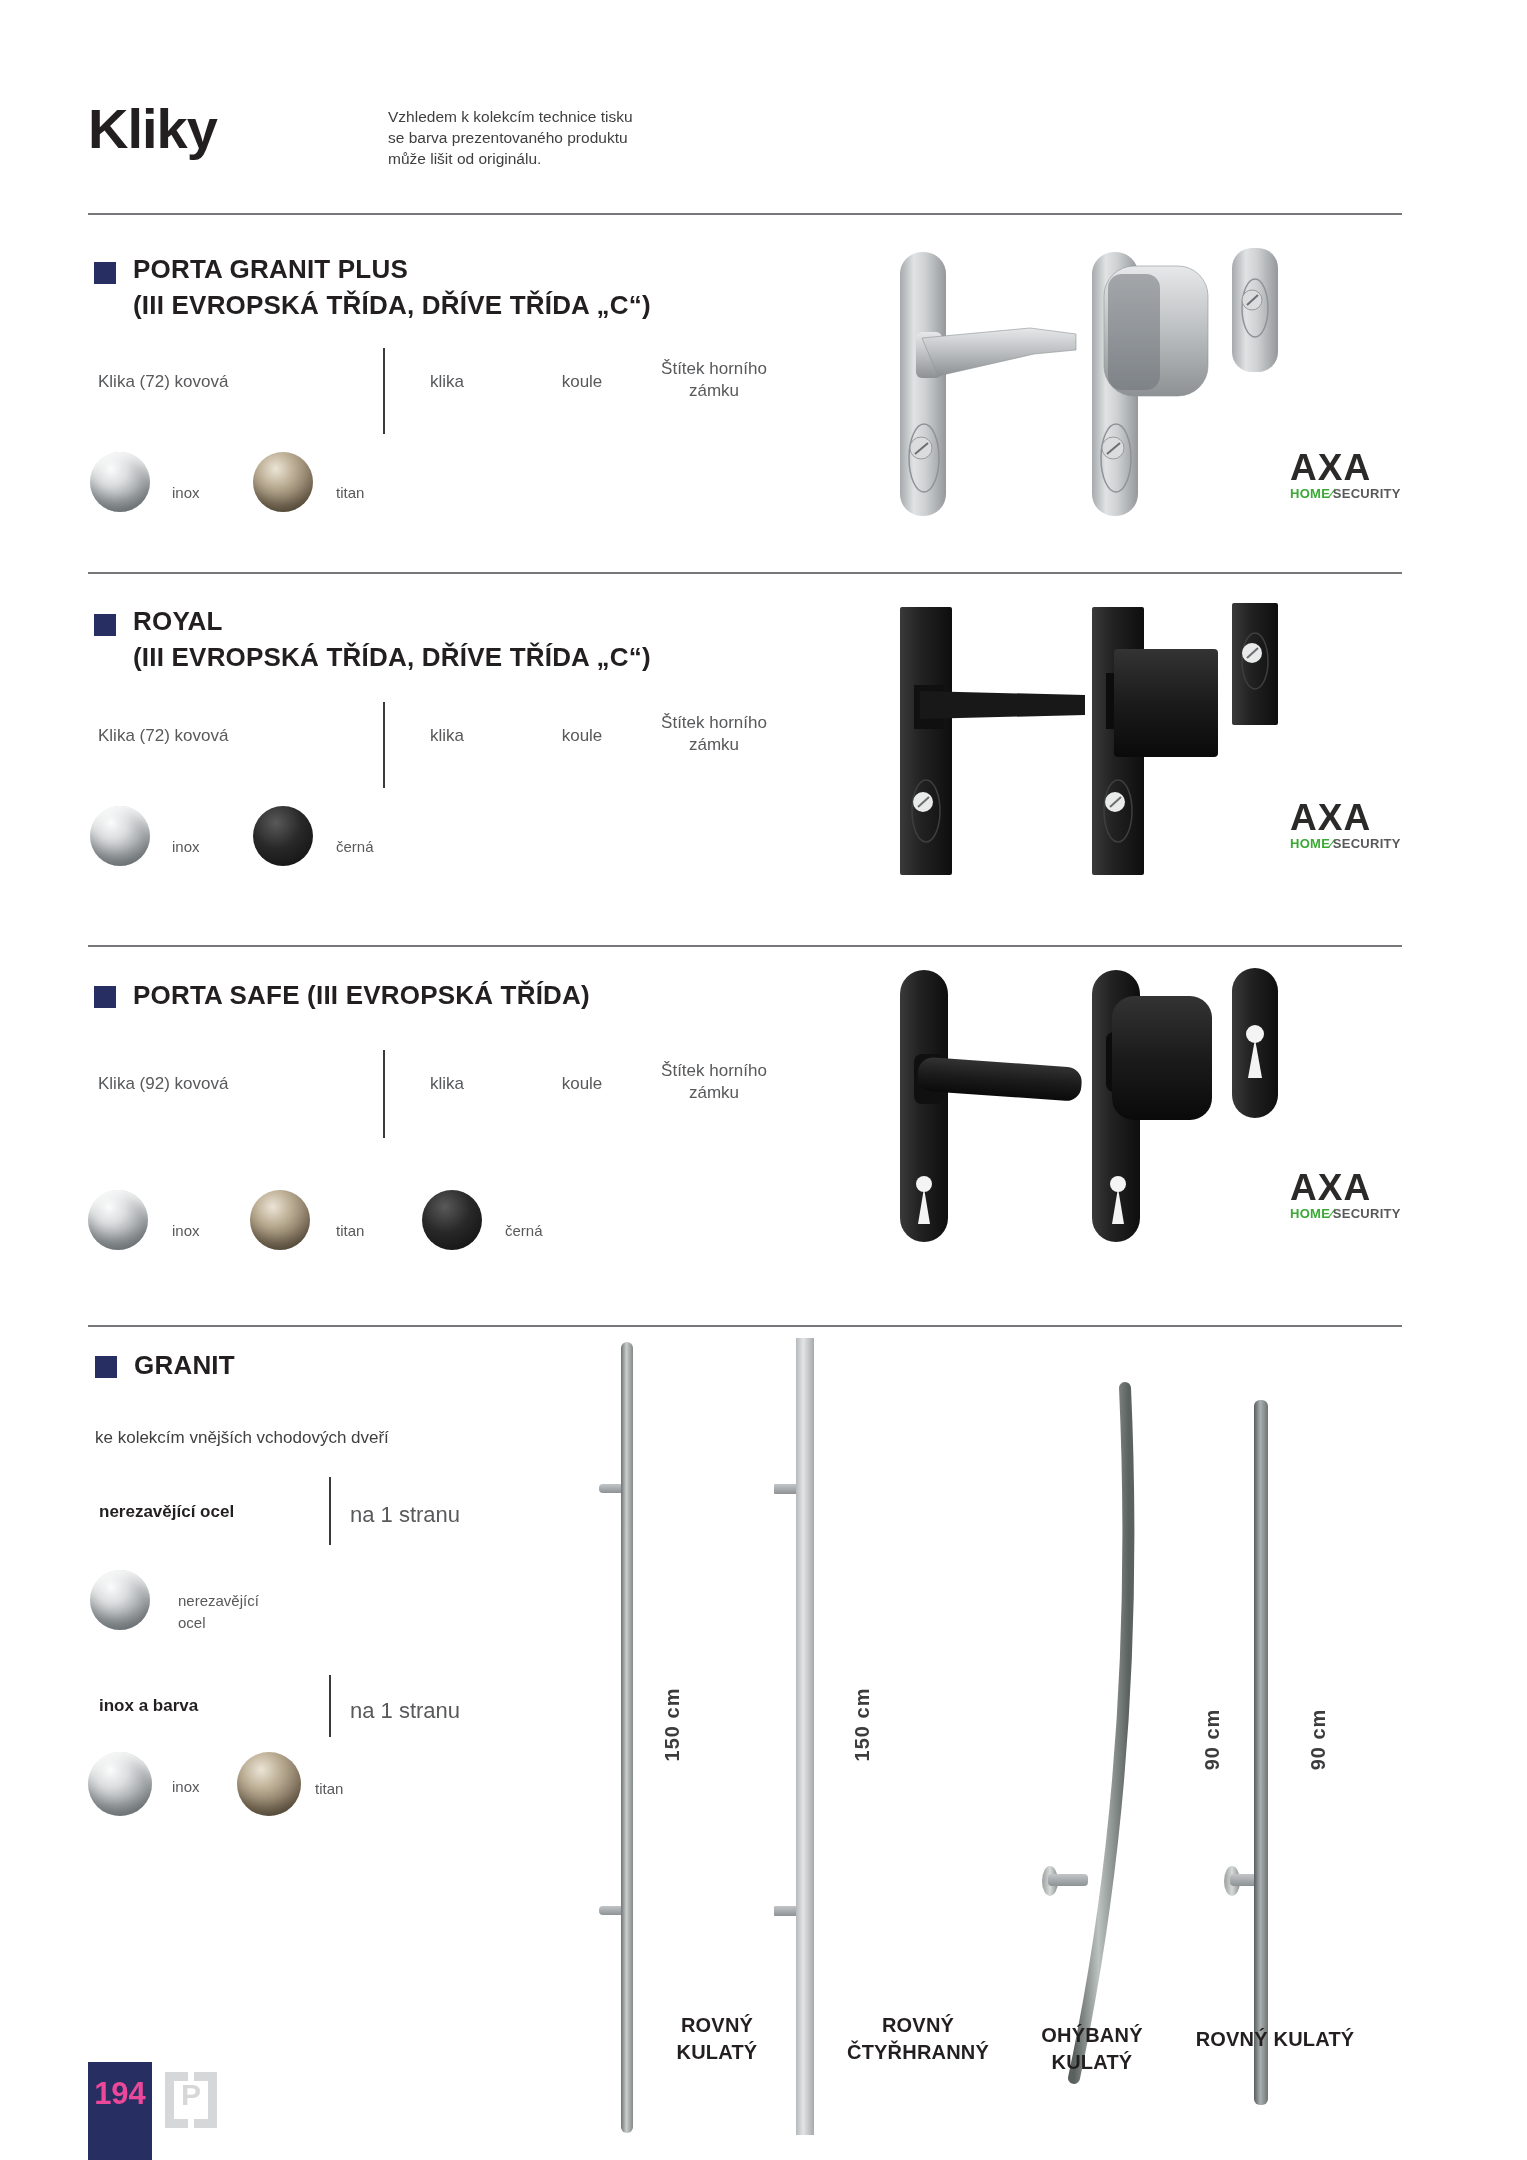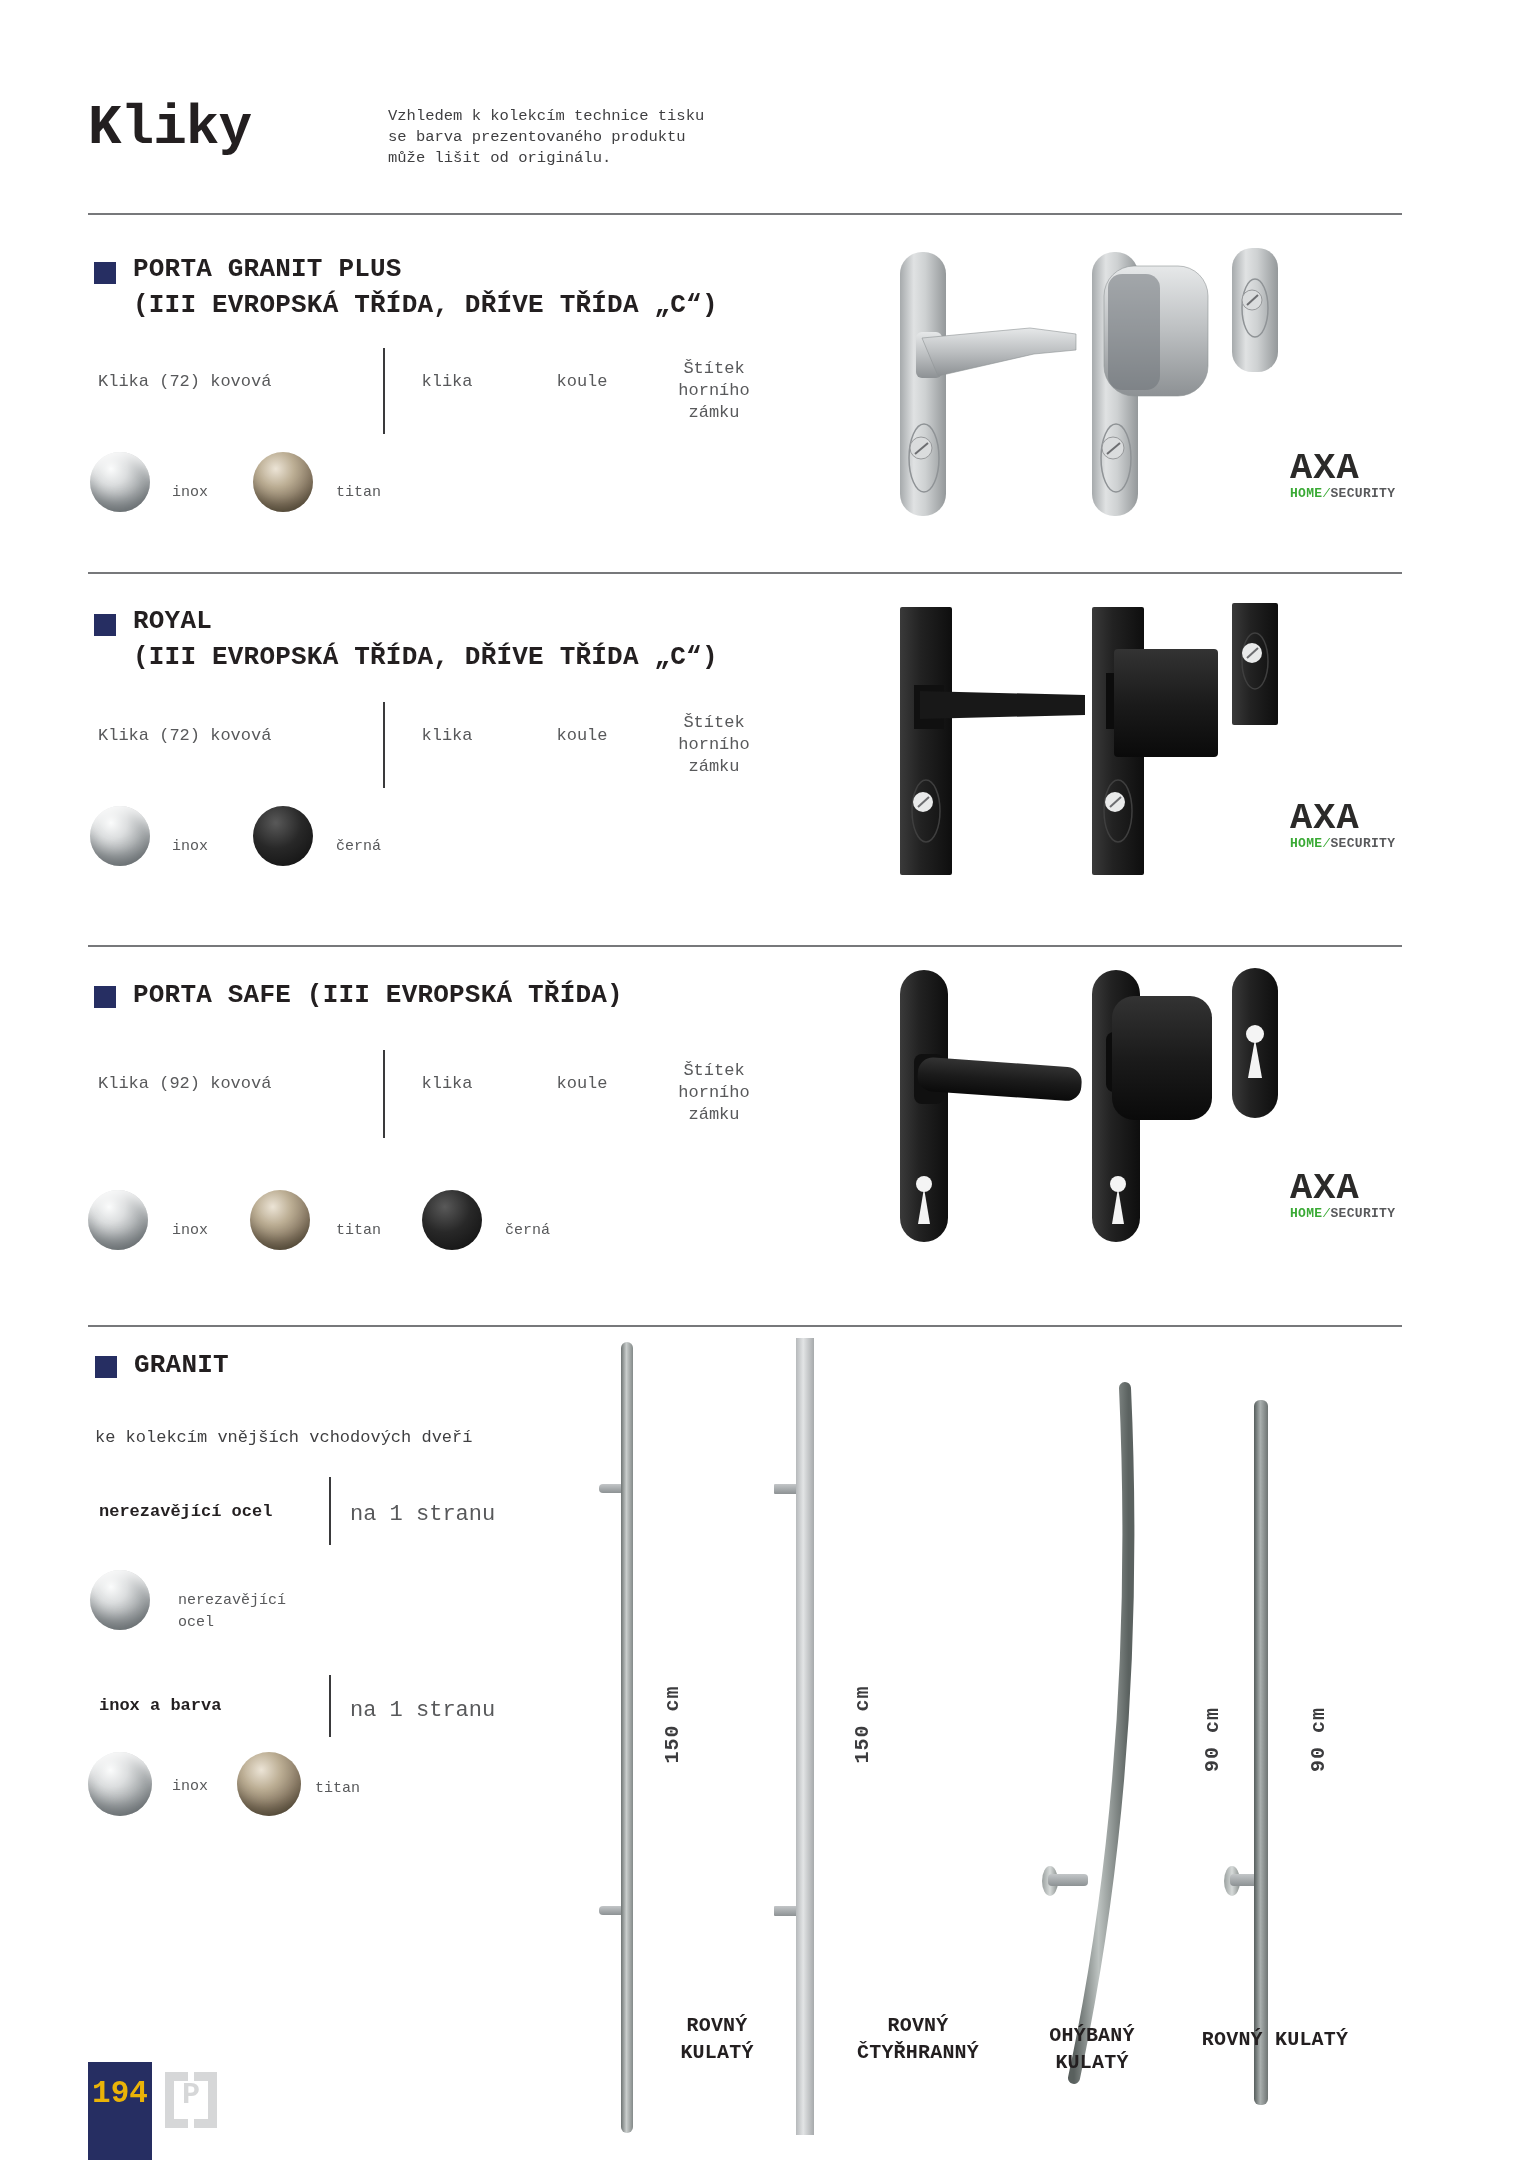--- a/index.html
+++ b/index.html
@@ -1,17 +1,17 @@
 <!DOCTYPE html>
 <html><head>
 <meta charset="utf-8">
 <style>
   html,body{margin:0;padding:0;background:#ffffff;}
   .page{position:relative;width:1402px;height:2160px;background:#ffffff;overflow:hidden;
-        font-family:Liberation Mono, monospace;color:#231f20;}
+        font-family:Liberation Sans, sans-serif;color:#231f20;}
   .abs{position:absolute;}
   .page-title{left:88px;top:96px;font-size:56px;font-weight:800;letter-spacing:-1px;color:#231f20;}
   .note{left:388px;top:106px;width:340px;font-size:15.5px;line-height:21px;color:#3f3f41;}
   .rule{left:88px;height:2px;width:1352px;background:#77787b;}
   .sq{width:22px;height:22px;background:#262e62;}
   .sec-title{font-size:26px;font-weight:800;color:#231f20;letter-spacing:0.2px;}
   .variant{font-size:17px;color:#58595b;}
   .collabel{font-size:17px;color:#58595b;text-align:center;}
   .vdiv{width:2px;background:#3a3a3c;}
   .finlabel{font-size:15px;color:#58595b;}
@@ -31,21 +31,21 @@
   .grp-label{font-size:17px;font-weight:700;color:#231f20;}
   .grp-opt{font-size:22px;color:#58595b;}
   .bar{position:absolute;}
   .bar-round{background:linear-gradient(90deg,#6e7473 0%,#c9cdcc 45%,#848a89 100%);border-radius:6px;}
   .bar-square{background:linear-gradient(90deg,#b6b9bb 0%,#e2e4e5 40%,#a7aaac 100%);}
   .stem{position:absolute;background:linear-gradient(180deg,#c3c6c8,#8d9294);border-radius:4px;}
   .flange{position:absolute;border-radius:50%;background:linear-gradient(90deg,#9ba1a0,#d6dad9,#8b918f);}
   .measure{position:absolute;width:84px;text-align:center;transform:rotate(-90deg);
            font-size:20px;font-weight:700;color:#3c3c3e;letter-spacing:1px;white-space:nowrap;}
   .hlabel{position:absolute;font-size:20px;font-weight:800;color:#231f20;text-align:center;line-height:27px;letter-spacing:0.2px;}
-  .pagenum{left:88px;top:2062px;width:64px;height:98px;background:#262e62;color:#eab308;
+  .pagenum{left:88px;top:2062px;width:64px;height:98px;background:#262e62;color:#ec4899;
            font-size:31px;font-weight:700;text-align:center;padding-top:14px;box-sizing:border-box;}
   .plogo{left:165px;top:2072px;width:52px;height:58px;color:#d6d7d8;}
   .pl-l{position:absolute;left:0;top:0;width:14px;height:38px;border-left:9px solid #d6d7d8;border-top:9px solid #d6d7d8;border-bottom:9px solid #d6d7d8;}
   .pl-r{position:absolute;right:0;top:0;width:14px;height:38px;border-right:9px solid #d6d7d8;border-top:9px solid #d6d7d8;border-bottom:9px solid #d6d7d8;}
   .pl-p{position:absolute;left:0;top:6px;width:100%;text-align:center;font-size:30px;font-weight:800;}
 </style>
 </head>
 <body>
 
 <div class="page">

